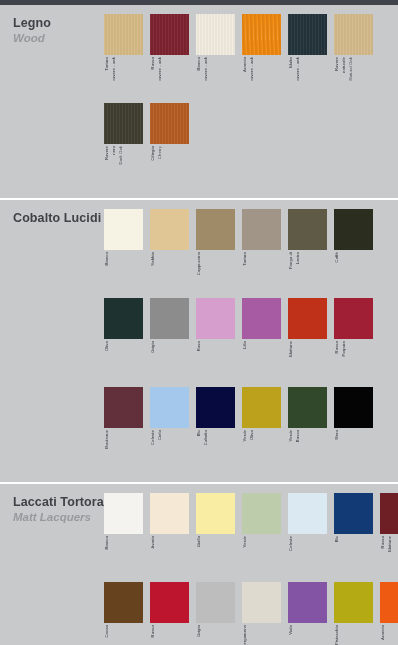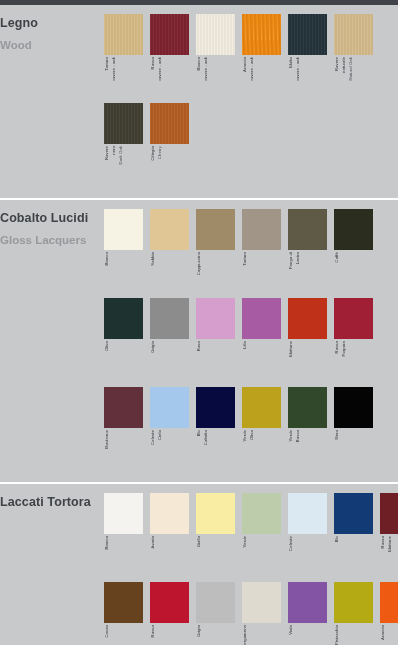--- a/index.html
+++ b/index.html
@@ -28,36 +28,38 @@
     align-items: flex-start;
     padding: 9px 0 6px 0;
     position: relative;
   }
   .section + .section {
     border-top: 2px solid #ffffff;
   }
   .sec-head {
     width: 104px;
     flex: 0 0 104px;
+    padding-left: 13px;
     box-sizing: border-box;
     padding-top: 2px;
   }
   .sec-title {
     font-size: 12.5px;
     font-weight: bold;
     color: #3f4246;
     line-height: 15px;
     letter-spacing: 0.1px;
   }
   .sec-sub {
     font-size: 11.5px;
+    font-style: italic;
     font-weight: bold;
     color: #97999c;
     line-height: 14px;
-    margin-top: 7px;
+    margin-top: 0;
   }
   .rows {
     flex: 1 1 auto;
     display: flex;
     flex-direction: column;
   }
   .row {
     display: flex;
     flex-direction: row;
   }
@@ -183,21 +185,20 @@
               <div class="vlabel it">Ciliegio</div>
               <div class="vlabel en">Cherry</div>
             </div>
           </div>
         </div>
       </div>
     </div>
     <div class="section">
       <div class="sec-head">
         <div class="sec-title">Cobalto Lucidi</div>
-        <div class="sec-sub">Gloss Lacquers</div>
       </div>
       <div class="rows">
         <div class="row">
           <div class="swatch-cell">
             <div class="swatch" style="background-color: rgb(247, 243, 228);"></div>
             <div class="labels">
               <div class="vlabel it">Bianco</div>
             </div>
           </div>
           <div class="swatch-cell">
@@ -311,20 +312,21 @@
             <div class="labels">
               <div class="vlabel it">Nero</div>
             </div>
           </div>
         </div>
       </div>
     </div>
     <div class="section">
       <div class="sec-head">
         <div class="sec-title">Laccati Tortora</div>
+        <div class="sec-sub">Matt Lacquers</div>
       </div>
       <div class="rows">
         <div class="row">
           <div class="swatch-cell">
             <div class="swatch" style="background-color: rgb(244, 243, 239);"></div>
             <div class="labels">
               <div class="vlabel it">Bianco</div>
             </div>
           </div>
           <div class="swatch-cell">

